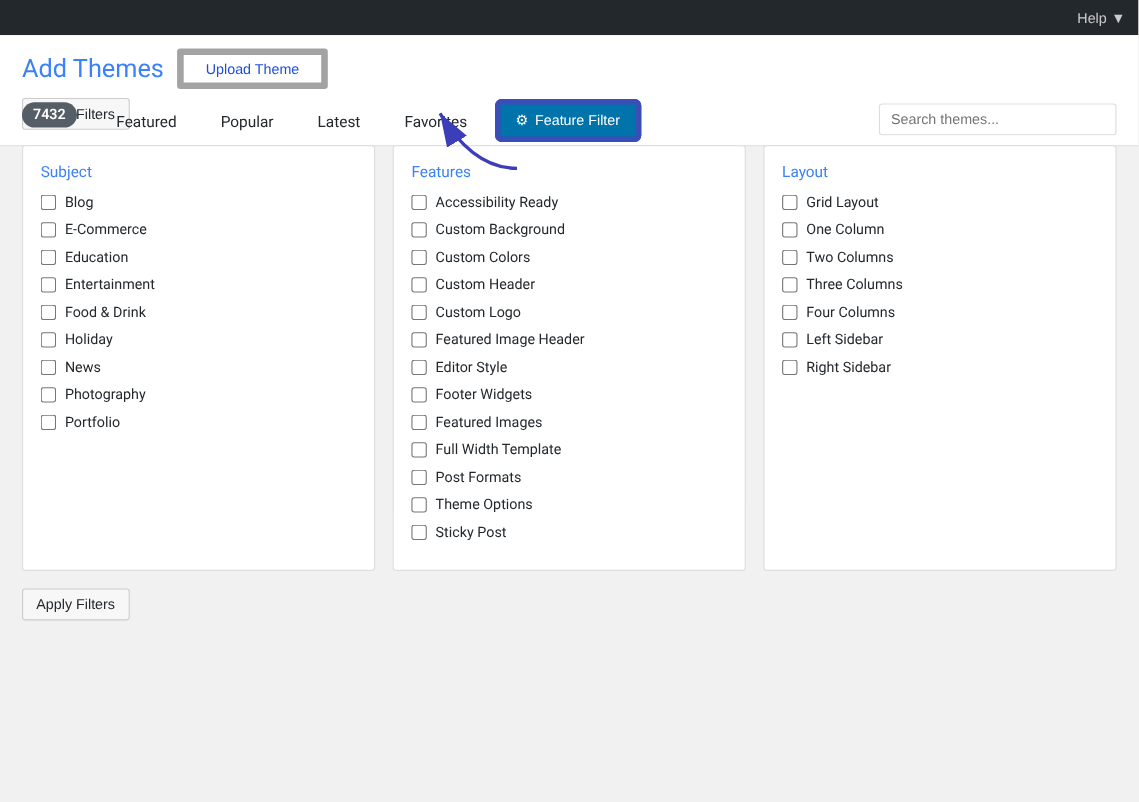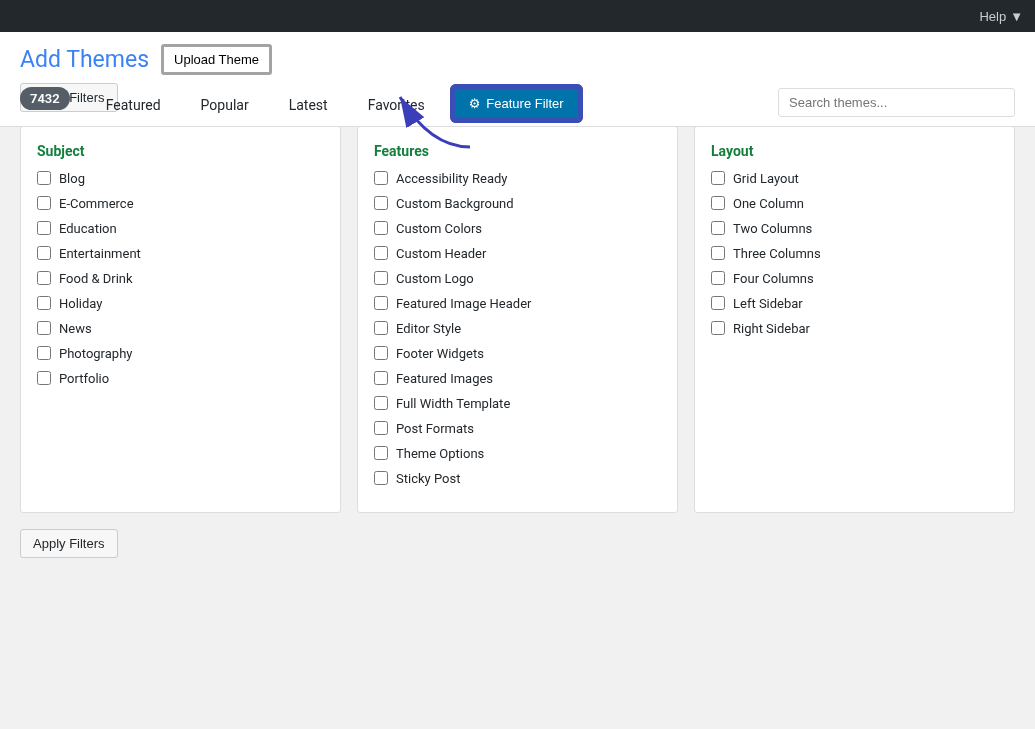--- a/index.html
+++ b/index.html
@@ -38,26 +38,26 @@
       gap: 12px;
       margin-bottom: 12px;
     }
     .page-title {
       font-size: 23px;
       font-weight: 400;
       color: #3b82f6;
     }
     .upload-theme-btn {
       background: #fff;
-      border: 3px solid #a3a3a3;
-      border-radius: 3px;
-      padding: 5px 10px;
-      font-size: 13px;
-      cursor: pointer;
-      color: #000000;
+      border: 6px solid #a3a3a3;
+      border-radius: 3px;
+      padding: 5px 20px;
+      font-size: 13px;
+      cursor: pointer;
+      color: #1d4ed8;
     }
     .nav-tabs {
       display: flex;
       align-items: flex-start;
       gap: 16px;
       position: relative;
     }
     .count-badge {
       background: #555d66;
       color: #fff;
@@ -99,21 +99,21 @@
       margin-left: auto;
       display: flex;
       align-items: center;
       padding-bottom: 8px;
     }
     .search-input {
       border: 1px solid #ddd;
       border-radius: 3px;
       padding: 6px 10px;
       font-size: 13px;
-      width: 237px;
+      width: 216px;
       color: #aaa;
       background: #fff;
     }
     .content-area {
       padding: 16px 20px;
     }
     .apply-filters-btn {
       background: #f7f7f7;
       border: 1px solid #ccc;
       border-radius: 3px;
@@ -131,23 +131,23 @@
     }
     .filter-panel {
       background: #fff;
       border: 1px solid #ddd;
       border-radius: 3px;
       padding: 16px;
       flex: 1;
     }
     .filter-panel-title {
       font-size: 14px;
-      font-weight: 700;
+      font-weight: 400;
       margin-bottom: 12px;
-      color: #15803d;
+      color: #3b82f6;
     }
     .filter-item {
       display: flex;
       align-items: flex-start;
       gap: 8px;
       margin-bottom: 10px;
     }
     .filter-item input[type="checkbox"] {
       width: 14px;
       height: 14px;

